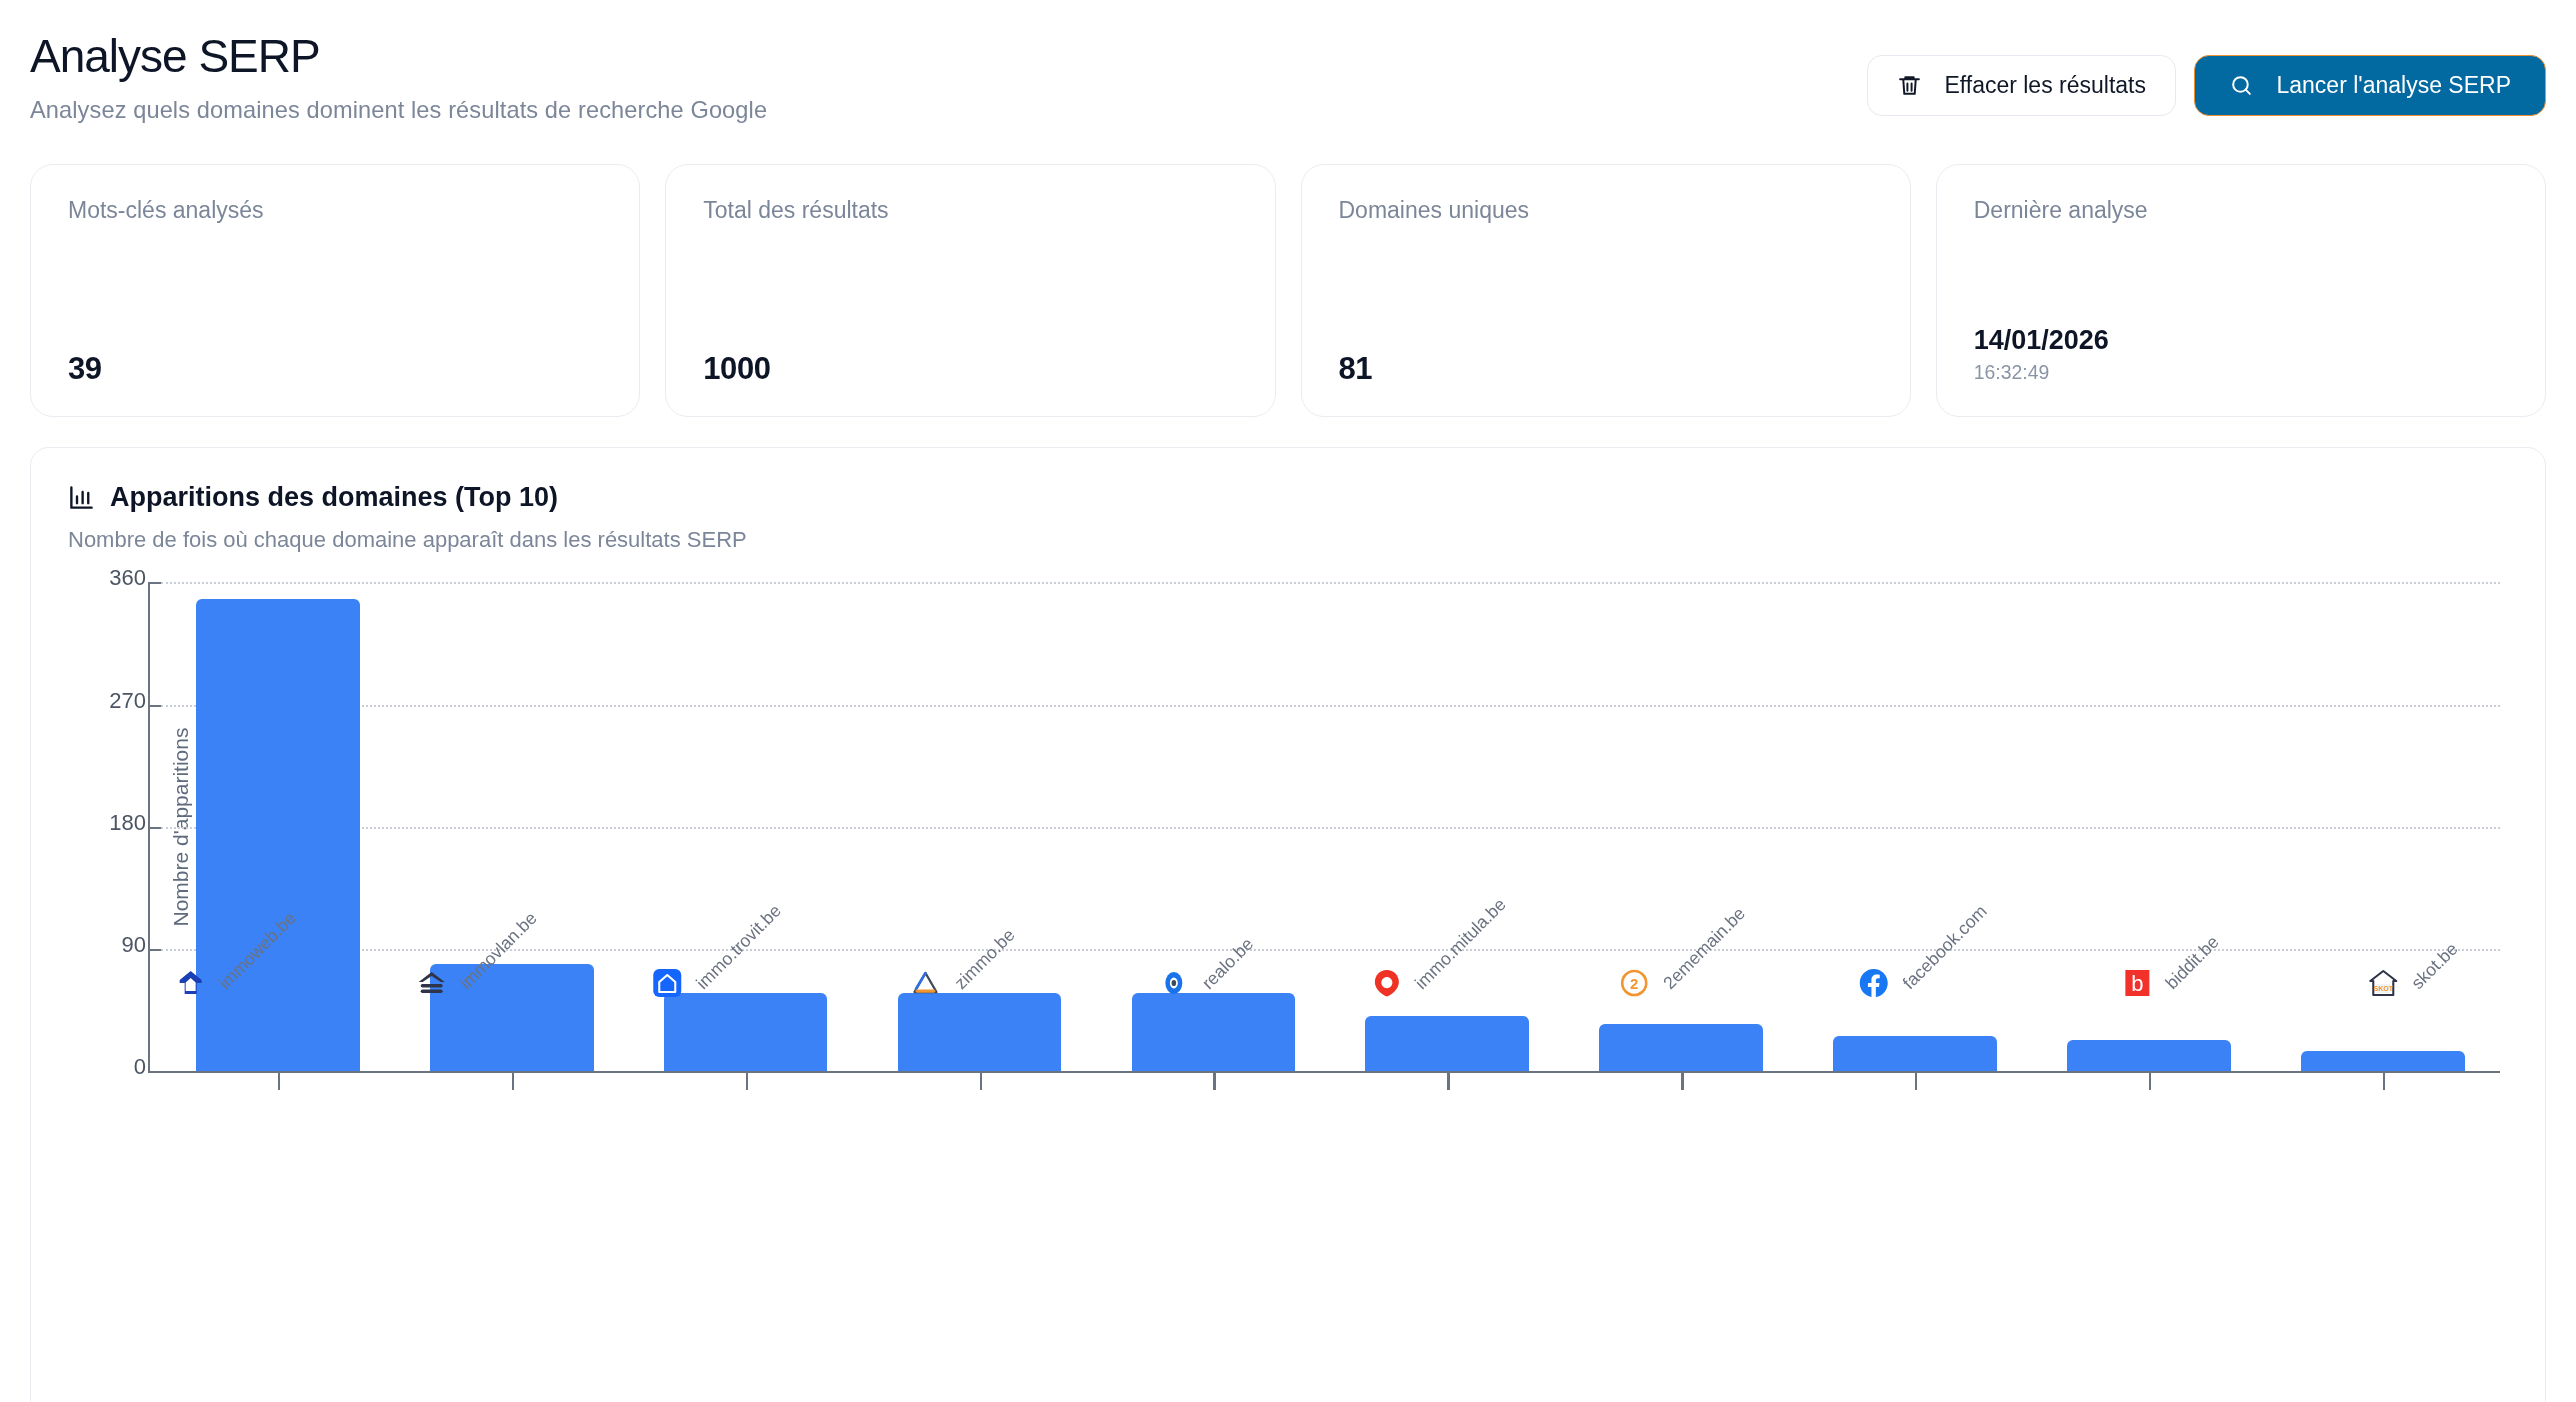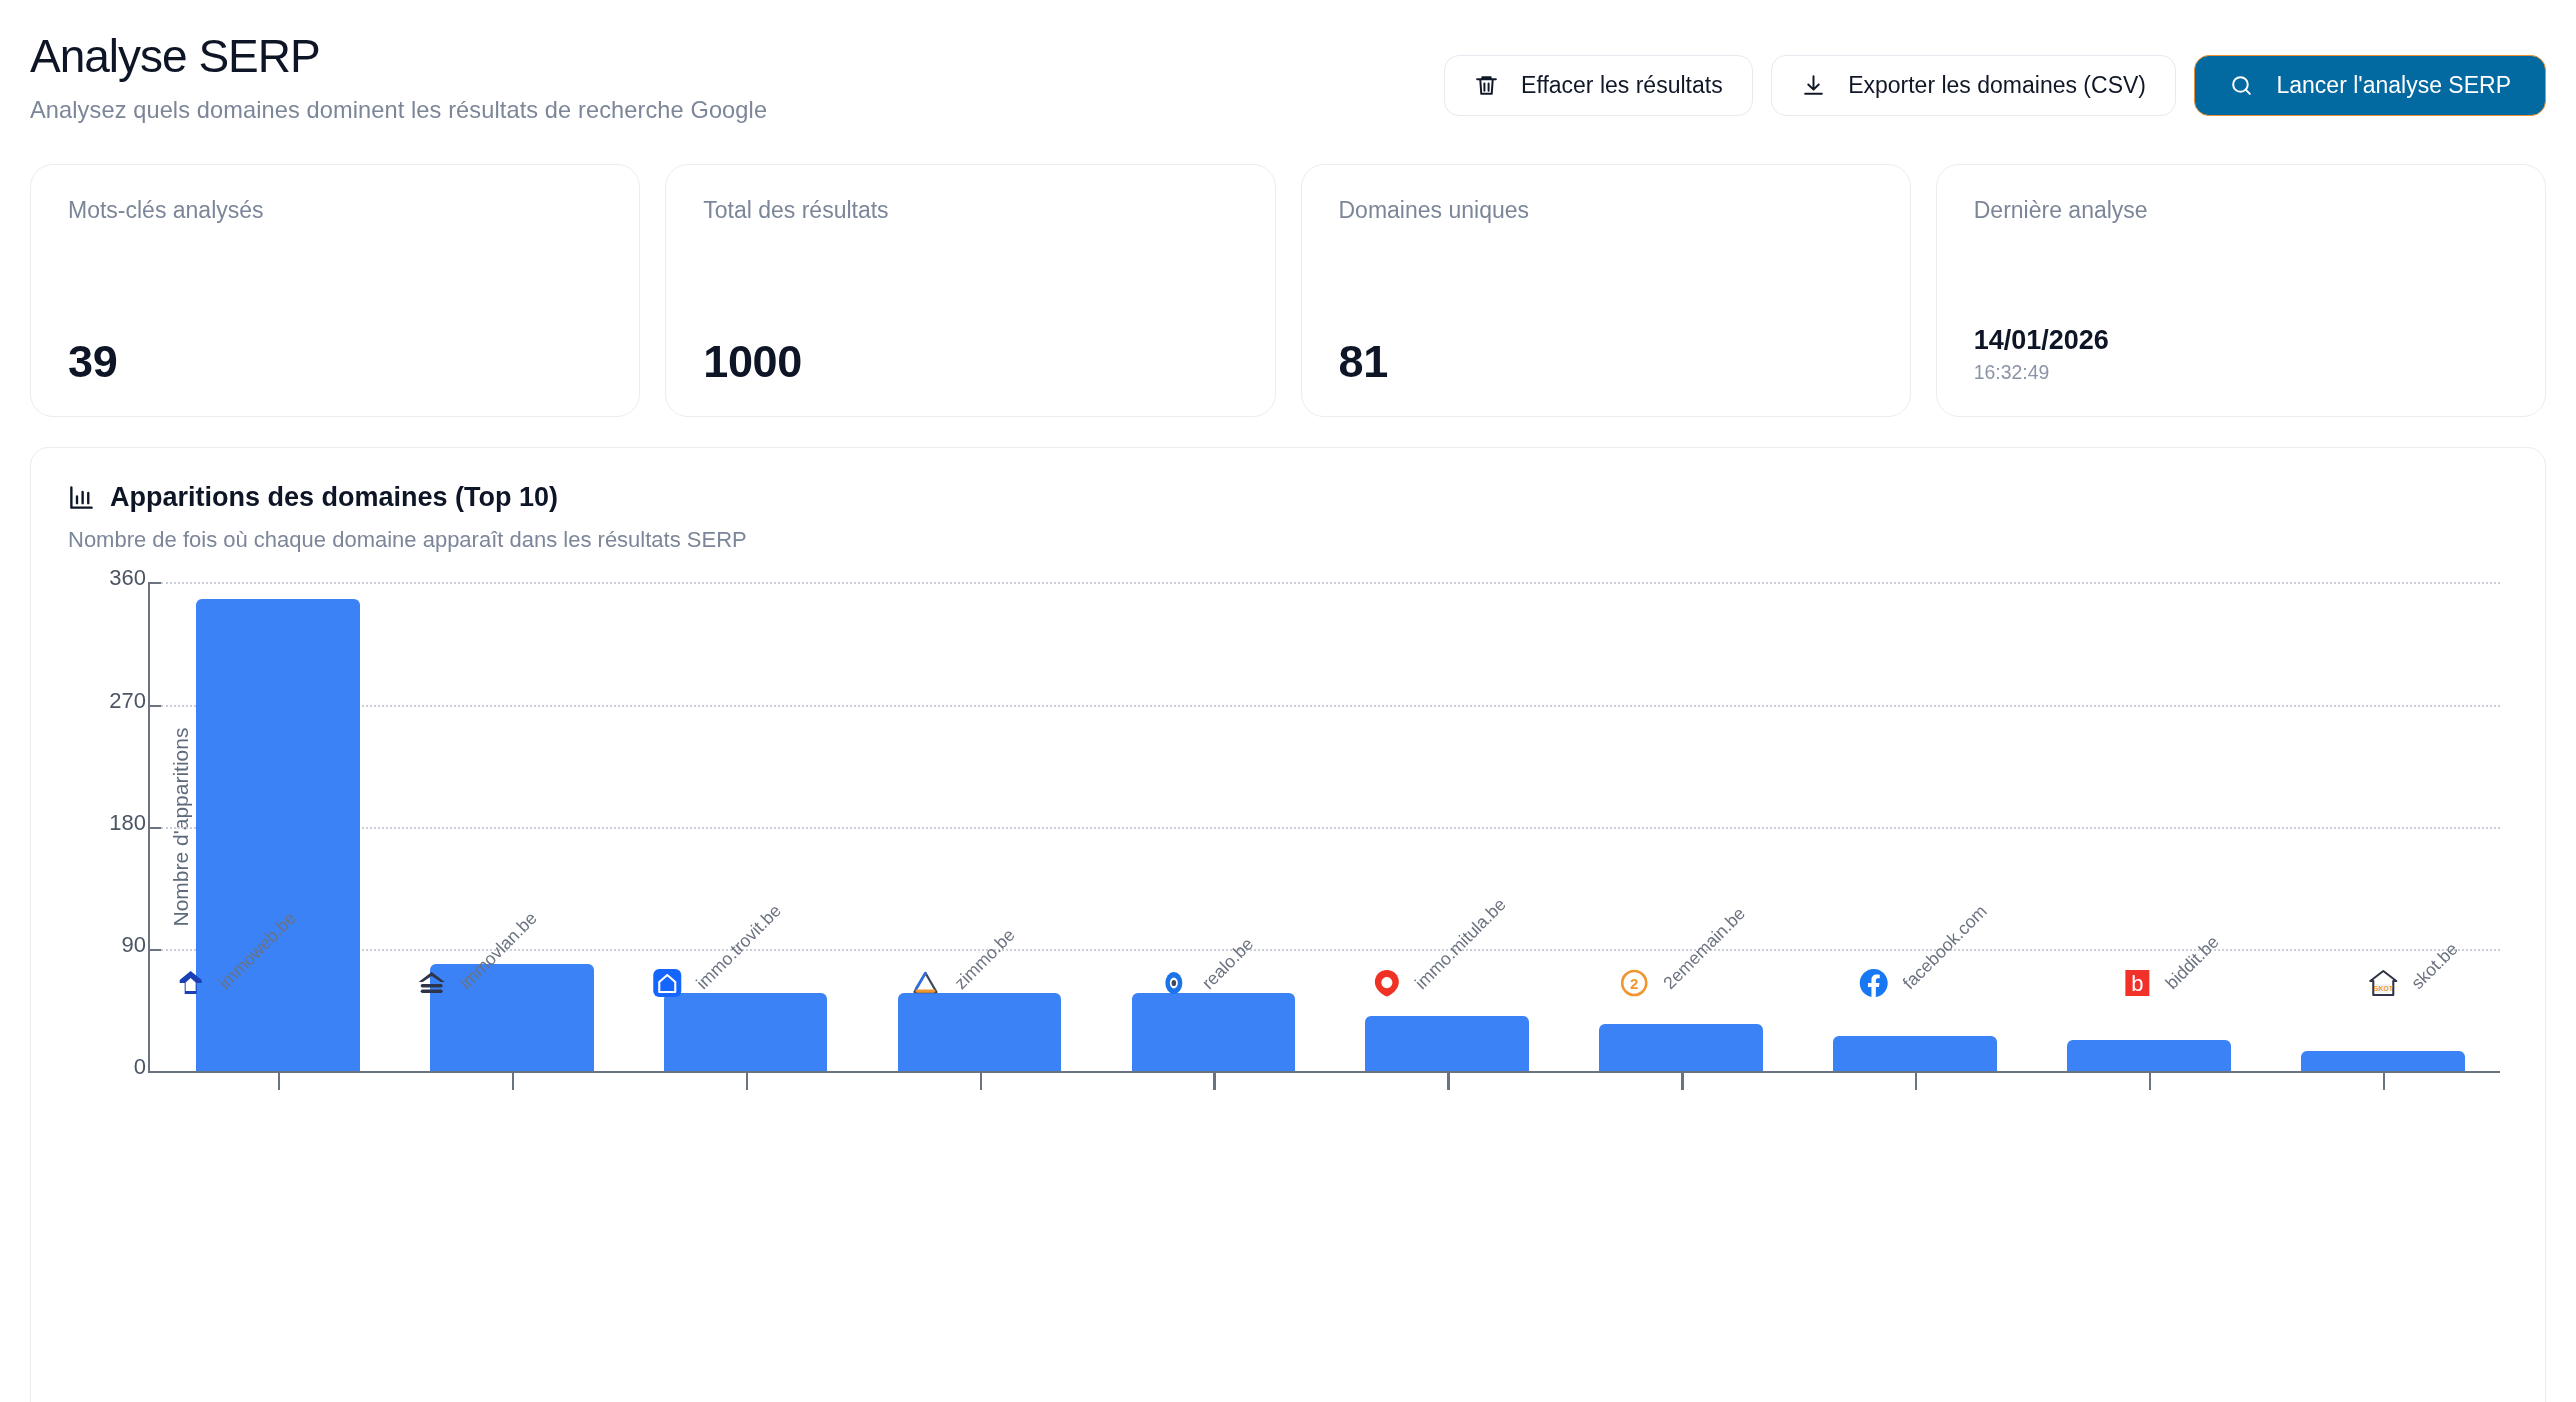--- a/index.html
+++ b/index.html
@@ -29,21 +29,21 @@
   .btn .ico{display:inline-flex;align-items:center;justify-content:center;width:25px;height:25px;flex:none;}
   .btn .ico svg{width:25px;height:25px;display:block;}
 
   
   .stats{display:grid;grid-template-columns:repeat(4,1fr);gap:25px;margin-top:40px;}
   .card{
     background:#fff;border:1.7px solid #e9ecf1;border-radius:23px;
     height:253px;padding:32px 37px;display:flex;flex-direction:column;
   }
   .card-label{font-size:23px;color:#7c8699;font-weight:400;}
-  .card-value{font-size:45px;font-weight:700;color:#0d1526;margin-top:auto;letter-spacing:-0.4px;line-height:1;}
+  .card-value{font-size:31px;font-weight:700;color:#0d1526;margin-top:auto;letter-spacing:-0.4px;line-height:1;}
   .card-date{margin-top:auto;}
   .card-date .d1{font-size:27px;font-weight:700;color:#0d1526;line-height:1.25;}
   .card-date .d2{font-size:19.4px;color:#8b94a6;margin-top:3.4px;}
 
   
   .panel{
     margin-top:30px;background:#fff;border:1.7px solid #e9ecf1;border-radius:18.5px;
     padding:34px 37px 25px 37px;height:1118px;position:relative;
   }
   .panel-title{display:flex;align-items:center;gap:15px;font-size:27px;font-weight:700;color:#0d1526;}
@@ -94,28 +94,20 @@
 
       <div class="btn btn-ghost">
         <span class="ico">
           <svg viewBox="0 0 24 24" fill="none" stroke="#101828" stroke-width="1.9" stroke-linecap="round" stroke-linejoin="round">
             <path d="M3 6h18M8 6V4h8v2M6 6l1 14h10l1-14M10 10v7M14 10v7"></path>
           </svg>
         </span>
         <span>Effacer les résultats</span>
       </div>
 
-      <div class="btn btn-ghost">
-        <span class="ico">
-          <svg viewBox="0 0 24 24" fill="none" stroke="#101828" stroke-width="1.9" stroke-linecap="round" stroke-linejoin="round">
-            <path d="M12 3v12M7 11l5 5 5-5M4 20h16"></path>
-          </svg>
-        </span>
-        <span>Exporter les domaines (CSV)</span>
-      </div>
 
       <div class="btn btn-primary">
         <span class="ico">
           <svg viewBox="0 0 24 24" fill="none" stroke="#ffffff" stroke-width="1.9" stroke-linecap="round" stroke-linejoin="round">
             <circle cx="11" cy="11" r="7"></circle>
               <path d="M20 20l-4-4"></path>
           </svg>
         </span>
         <span>Lancer l'analyse SERP</span>
       </div>

